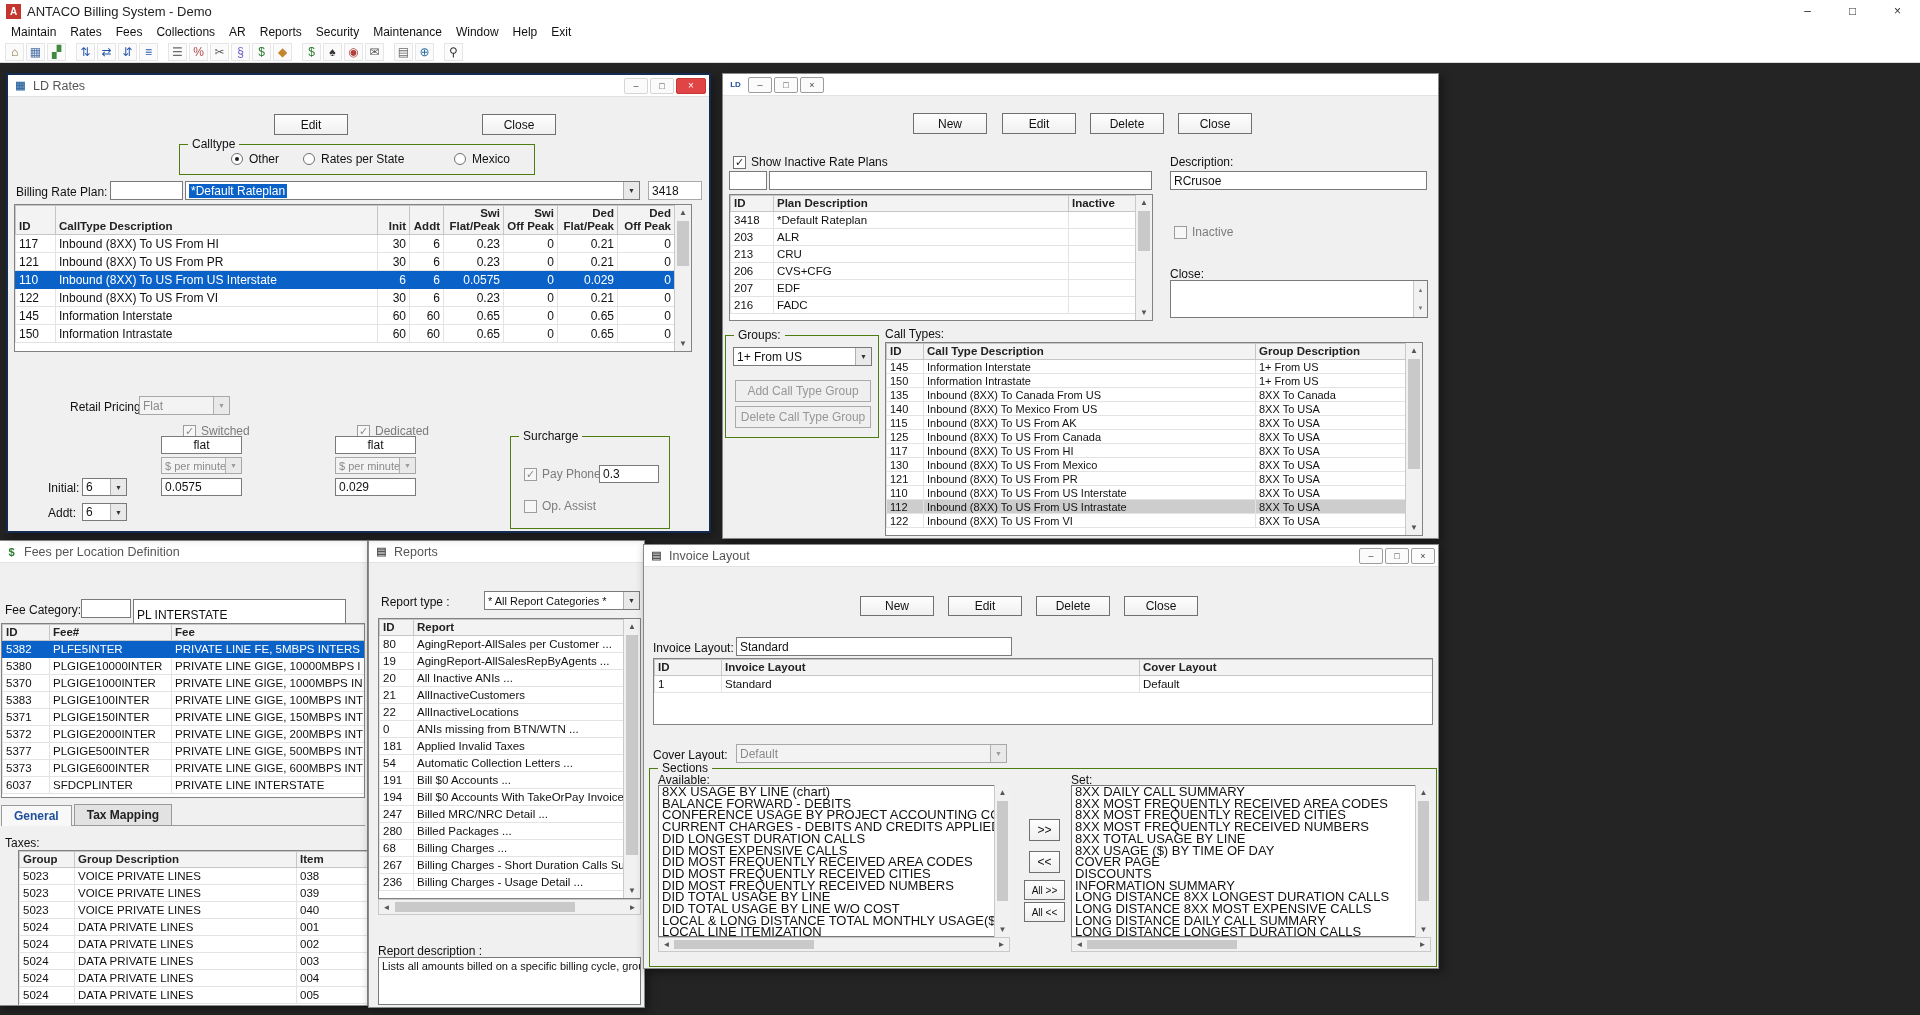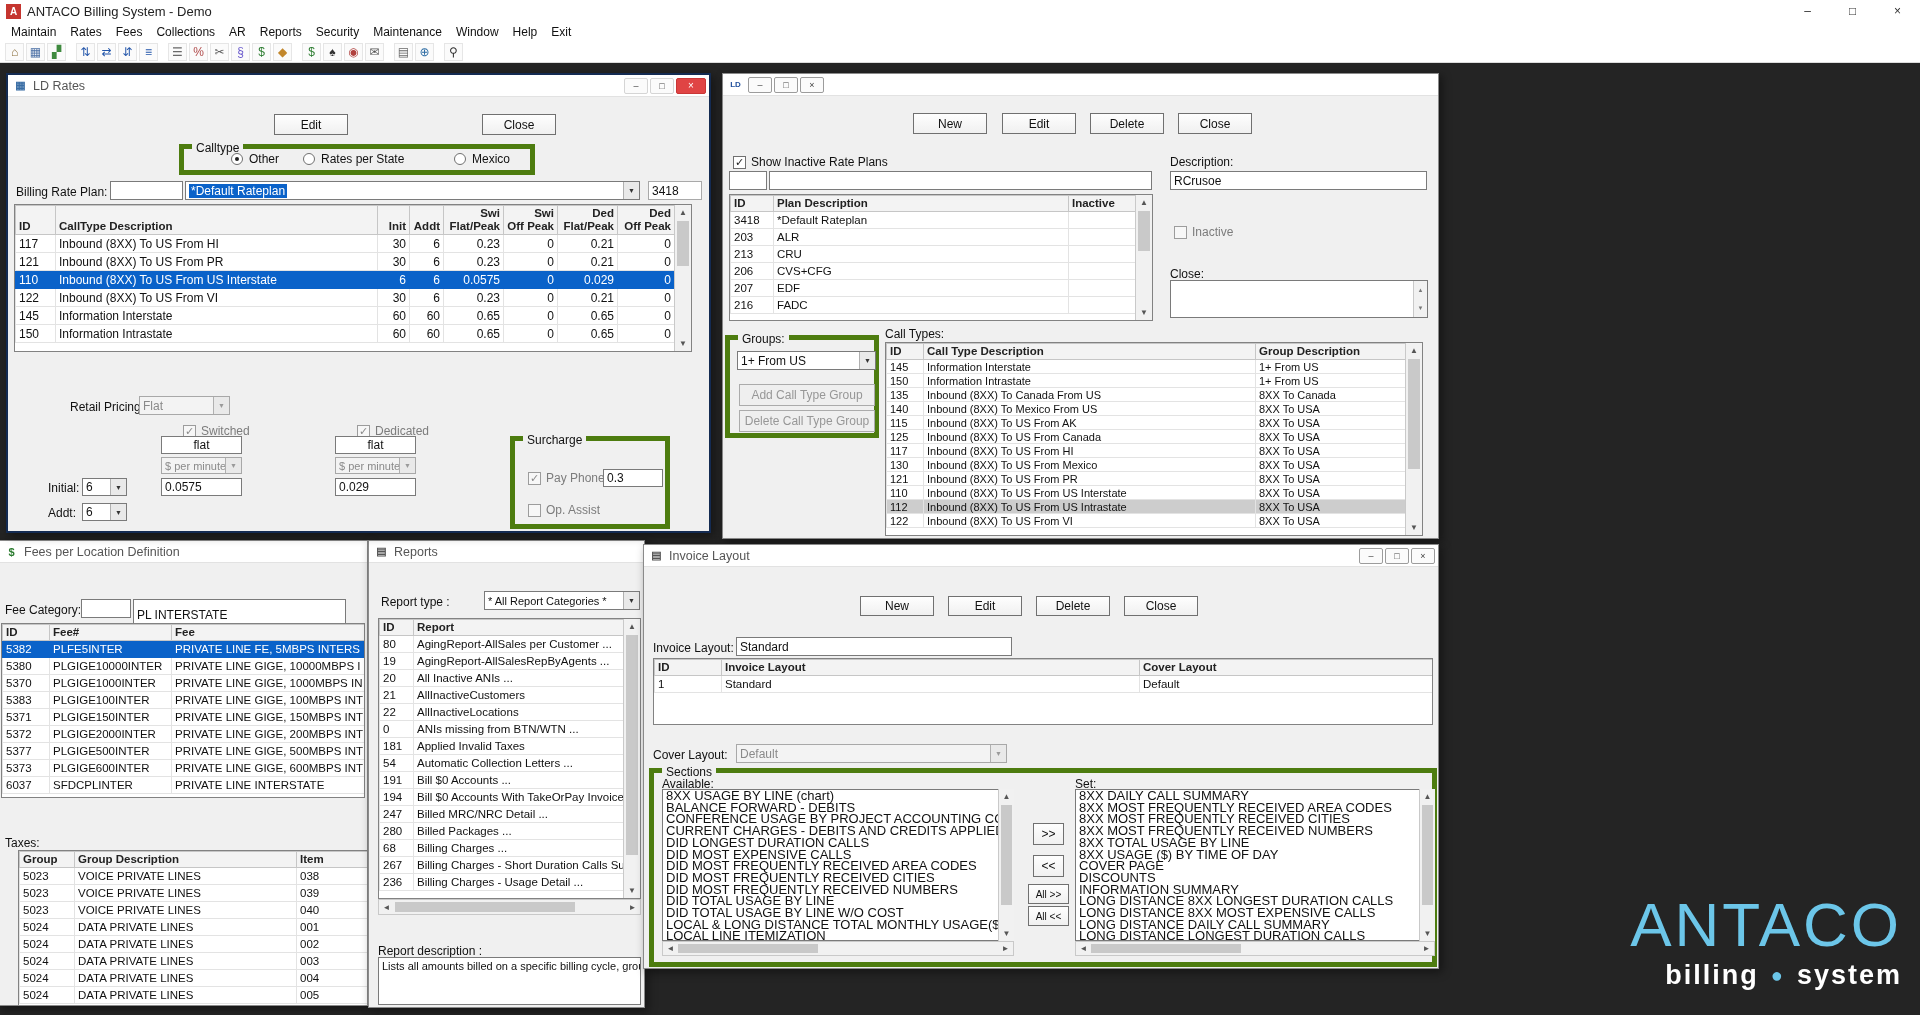--- a/index.html
+++ b/index.html
@@ -33,21 +33,21 @@
 .btn{position:absolute;border:1px solid #707070;background:linear-gradient(#fefefe,#f0f0f0);font-size:12px;color:#111;display:flex;align-items:center;justify-content:center}
 .btn.dis{color:#979797;border-color:#ababab;background:#efefef}
 .input{position:absolute;background:#fff;border:1px solid #7a7a7a;font-size:12px;color:#111;display:flex;align-items:center;padding:0 3px;overflow:hidden;white-space:nowrap}
 .input.flatbox{border-color:#a9a9a9}
 .combo{position:absolute;background:#fff;border:1px solid #7a7a7a;display:flex;align-items:stretch;font-size:12px;color:#111}
 .combo .val{flex:1;display:flex;align-items:center;padding:0 3px;overflow:hidden;white-space:nowrap}
 .combo .carrow{width:16px;background:#e9e9e9;border-left:1px solid #b0b0b0;display:flex;align-items:center;justify-content:center;font-size:7px;color:#333}
 .combo.dis{background:#f3f3f3;color:#8a8a8a;border-color:#a8a8a8}
 .combo.dis .carrow{color:#9a9a9a}
 .hl{background:#0a62c9;color:#fff;padding:0 2px}
-.groupbox{position:absolute;border:5px solid #4d7c0f}
+.groupbox{position:absolute;border:1px solid #4d7c0f}
 .gb-label{position:absolute;top:-8px;left:8px;background:#f0f0f0;padding:0 4px;font-size:12px;color:#111}
 .cb{position:absolute;display:flex;align-items:center;gap:5px;font-size:12px;color:#111}
 .cb .box{width:13px;height:13px;background:#fff;border:1px solid #707070;font-size:11px;display:flex;align-items:center;justify-content:center;color:#222}
 .cb.dis{color:#7c7c7c}
 .cb.dis .box{border-color:#9c9c9c;color:#8a8a8a;background:#f7f7f7}
 .radio{position:absolute;display:flex;align-items:center;gap:6px;font-size:12px;color:#111}
 .rdot{width:12px;height:12px;border:1px solid #707070;border-radius:50%;background:#fff;position:relative}
 .rdot.sel::after{content:"";position:absolute;inset:3px;background:#222;border-radius:50%}
 
 .grid{position:absolute;background:#fff;border:1px solid #828282;overflow:hidden}
@@ -576,20 +576,24 @@
               </tr>
               <tr>
                 <td>6037</td>
                 <td>SFDCPLINTER</td>
                 <td>PRIVATE LINE INTERSTATE</td>
               </tr>
             </tbody>
         </table>
       </div>
 
+      <div class="tabs" style="left:2px;top:240px;width:364px;height:23px">
+        <div class="tab active">General</div>
+        <div class="tab">Tax Mapping</div>
+      </div>
 
       <div class="lbl" style="left:6px;top:273px">Taxes:</div>
       <div class="grid" style="left:19px;top:287px;width:416px;height:157px">
         <table class="tbl" style="width:362px">
           <colgroup>
               <col style="width:55px">
               <col style="width:222px">
               <col style="width:85px">
             </colgroup>
           <thead>
@@ -856,22 +860,14 @@
         </div>
         <div class="hscroll" style="left:421px;top:168px;width:360px;height:15px">
           <div class="hs-btn" style="left:0">◄</div>
           <div class="hs-thumb" style="left:15px;width:150px"></div>
           <div class="hs-btn" style="right:0">►</div>
         </div>
       </div>
     </div>
   </div>
 
-  <div class="logo">
-    <div class="logo-name">ANTACO</div>
-    <div class="logo-tag">
-      <span>billing</span>
-      <span class="logo-dot">●</span>
-      <span>system</span>
-    </div>
-  </div>
 
 </div>
 
 </body></html>

